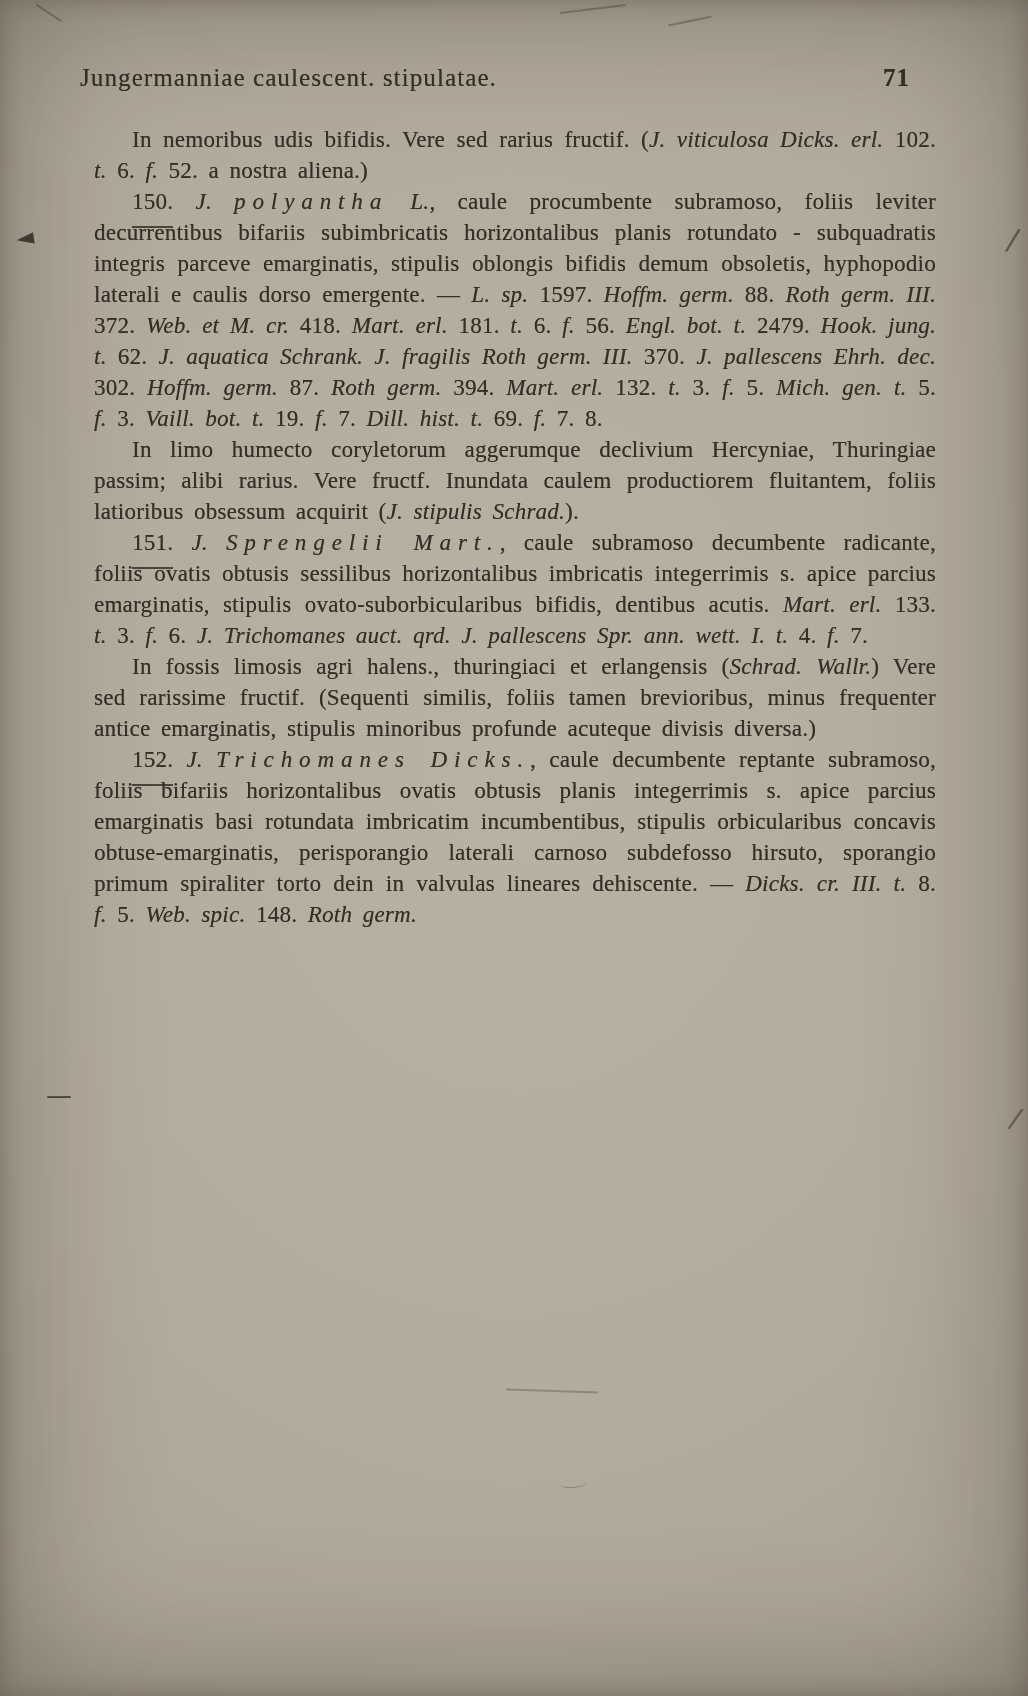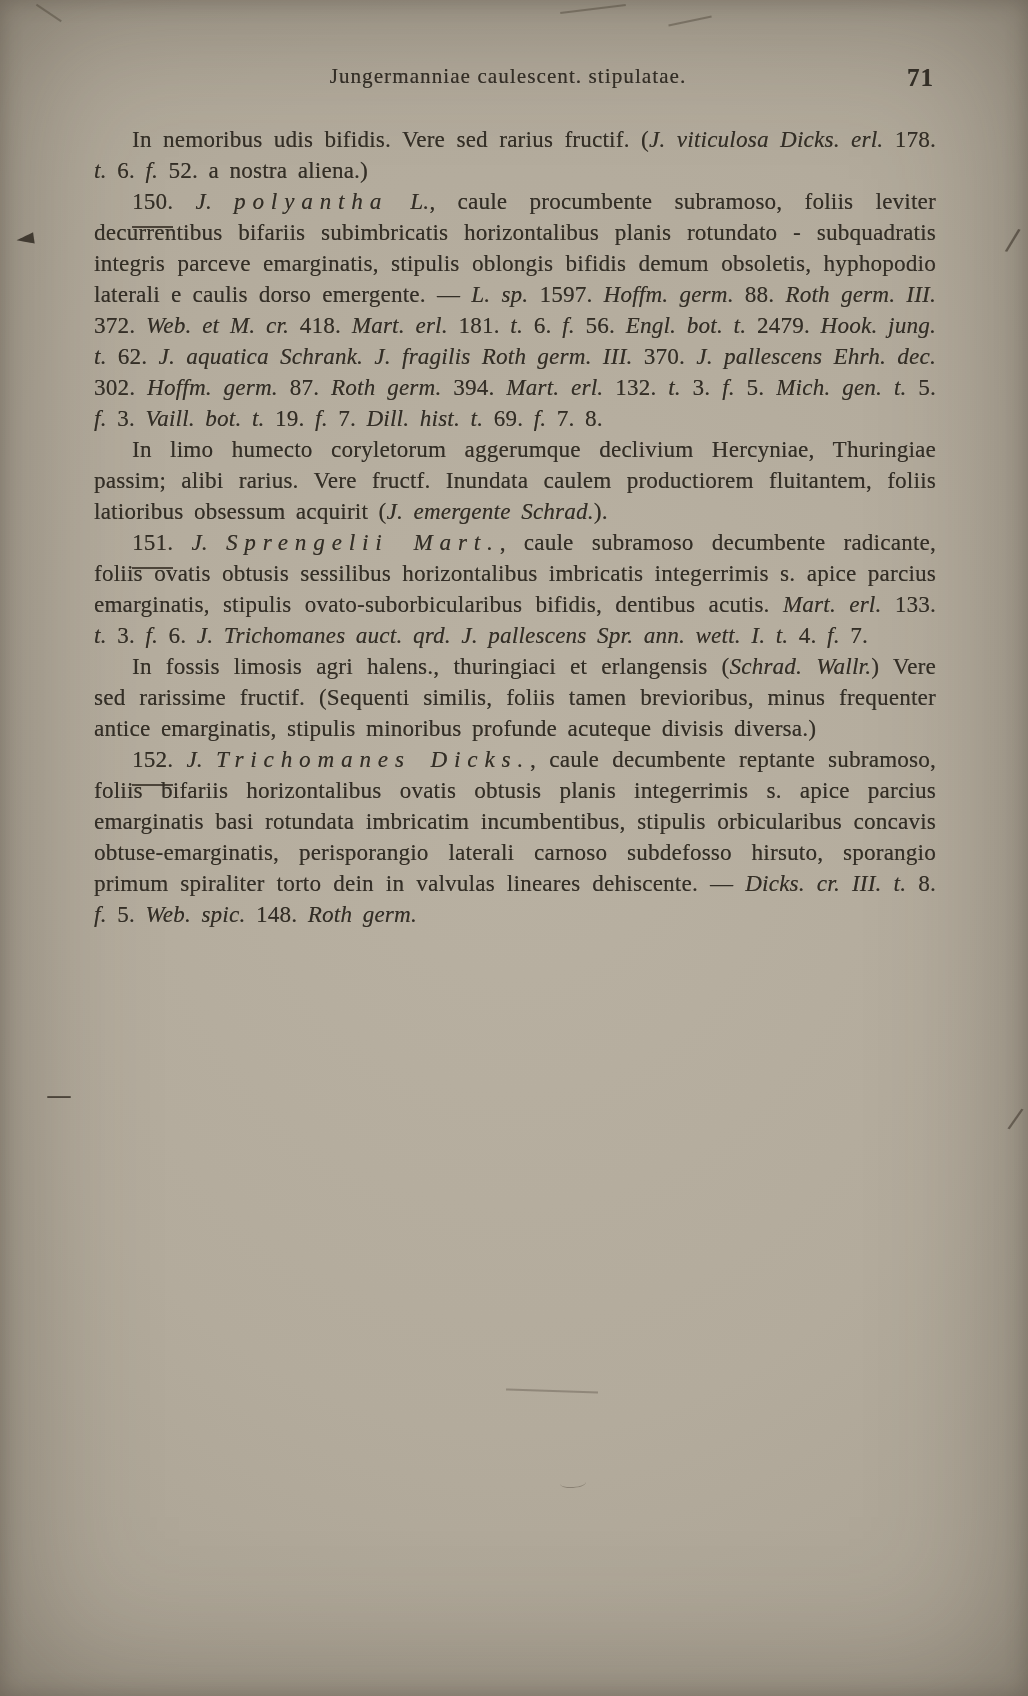--- a/index.html
+++ b/index.html
@@ -19,25 +19,25 @@
   }
   .content {
     position: absolute;
     left: 94px; top: 64px; width: 842px;
     color: #332e26;
     text-shadow: 0.2px 0.3px 0.5px rgba(42, 36, 28, 0.55);
   }
   .hdr { position: relative; height: 44px; margin-bottom: 16px; }
   .hdr .title {
     position: absolute; left: -14px; right: 0;
-    text-align: center;
-    font-size: 21px; letter-spacing: 1.1px;
+    text-align: left;
+    font-size: 25px; letter-spacing: 1.1px;
   }
   .hdr .pageno {
-    position: absolute; right: 2px; top: 0;
+    position: absolute; right: 26px; top: 0;
     font-size: 25px; font-weight: bold; letter-spacing: 1px; margin-left: 40px;
   }
   .para {
     margin: 0;
     text-align: justify;
     font-size: 23px;
     line-height: 31px;
     word-spacing: 4.5px;
     letter-spacing: 0.25px;
   }
@@ -76,23 +76,23 @@
 <body>
 
 <div class="page">
 
   <div class="content">
     <div class="hdr">
       <div class="title">Jungermanniae caulescent. stipulatae.</div>
       <div class="pageno">71</div>
     </div>
     <div>
-        <p class="para indent"><span>In nemoribus udis bifidis.  Vere sed rarius fructif. (</span><span class="it">J. viticulosa Dicks. erl.</span><span> 178. </span><span class="it">t.</span><span> 6. </span><span class="it">f.</span><span> 52. a nostra aliena.)</span></p>
+        <p class="para indent"><span>In nemoribus udis bifidis.  Vere sed rarius fructif. (</span><span class="it">J. viticulosa Dicks. erl.</span><span> 102. </span><span class="it">t.</span><span> 6. </span><span class="it">f.</span><span> 52. a nostra aliena.)</span></p>
         <p class="para indent"><span class="un">150.</span><span> </span><span class="it">J. </span><span class="it sp">polyantha</span><span class="it"> L.</span><span>, caule procumbente subramoso, foliis leviter decurrentibus bifariis subimbricatis horizontalibus planis rotundato - subquadratis integris parceve emarginatis, stipulis oblongis bifidis demum obsoletis, hyphopodio laterali e caulis dorso emergente. — </span><span class="it">L. sp.</span><span> 1597. </span><span class="it">Hoffm. germ.</span><span> 88. </span><span class="it">Roth germ. III.</span><span> 372. </span><span class="it">Web. et M. cr.</span><span> 418. </span><span class="it">Mart. erl.</span><span> 181. </span><span class="it">t.</span><span> 6. </span><span class="it">f.</span><span> 56. </span><span class="it">Engl. bot. t.</span><span> 2479. </span><span class="it">Hook. jung. t.</span><span> 62. </span><span class="it">J. aquatica Schrank. J. fragilis Roth germ. III.</span><span> 370. </span><span class="it">J. pallescens Ehrh. dec.</span><span> 302. </span><span class="it">Hoffm. germ.</span><span> 87. </span><span class="it">Roth germ.</span><span> 394. </span><span class="it">Mart. erl.</span><span> 132. </span><span class="it">t.</span><span> 3. </span><span class="it">f.</span><span> 5. </span><span class="it">Mich. gen. t.</span><span> 5. </span><span class="it">f.</span><span> 3. </span><span class="it">Vaill. bot. t.</span><span> 19. </span><span class="it">f.</span><span> 7. </span><span class="it">Dill. hist. t.</span><span> 69. </span><span class="it">f.</span><span> 7. 8.</span></p>
-        <p class="para indent"><span>In limo humecto coryletorum aggerumque declivium Hercyniae, Thuringiae passim; alibi rarius. Vere fructf. Inundata caulem productiorem fluitantem, foliis latioribus obsessum acquirit (</span><span class="it">J. emergente Schrad.</span><span>).</span></p>
+        <p class="para indent"><span>In limo humecto coryletorum aggerumque declivium Hercyniae, Thuringiae passim; alibi rarius. Vere fructf. Inundata caulem productiorem fluitantem, foliis latioribus obsessum acquirit (</span><span class="it">J. stipulis Schrad.</span><span>).</span></p>
         <p class="para indent"><span class="un">151.</span><span> </span><span class="it">J. </span><span class="it sp">Sprengelii Mart.</span><span>, caule subramoso decumbente radicante, foliis ovatis obtusis sessilibus horizontalibus imbricatis integerrimis s. apice parcius emarginatis, stipulis ovato-suborbicularibus bifidis, dentibus acutis. </span><span class="it">Mart. erl.</span><span> 133. </span><span class="it">t.</span><span> 3. </span><span class="it">f.</span><span> 6. </span><span class="it">J. Trichomanes auct. qrd. J. pallescens Spr. ann. wett. I. t.</span><span> 4. </span><span class="it">f.</span><span> 7.</span></p>
         <p class="para indent"><span>In fossis limosis agri halens., thuringiaci et erlangensis (</span><span class="it">Schrad. Wallr.</span><span>) Vere sed rarissime fructif. (Sequenti similis, foliis tamen brevioribus, minus frequenter antice emarginatis, stipulis minoribus profunde acuteque divisis diversa.)</span></p>
         <p class="para indent gap-top"><span class="un">152.</span><span> </span><span class="it">J. </span><span class="it sp">Trichomanes Dicks.</span><span>, caule decumbente reptante subramoso, foliis bifariis horizontalibus ovatis obtusis planis integerrimis s. apice parcius emarginatis basi rotundata imbricatim incumbentibus, stipulis orbicularibus concavis obtuse-emarginatis, perisporangio laterali carnoso subdefosso hirsuto, sporangio primum spiraliter torto dein in valvulas lineares dehiscente. — </span><span class="it">Dicks. cr. III. t.</span><span> 8. </span><span class="it">f.</span><span> 5. </span><span class="it">Web. spic.</span><span> 148. </span><span class="it">Roth germ.</span></p>
       </div>
   </div>
 
   <span class="mark" id="mark-arrow">◄</span>
   <span class="mark" id="mark-slash-150">/</span>
   <span class="mark" id="mark-dash-152">—</span>
   <span class="mark" id="mark-slash-152">/</span>

